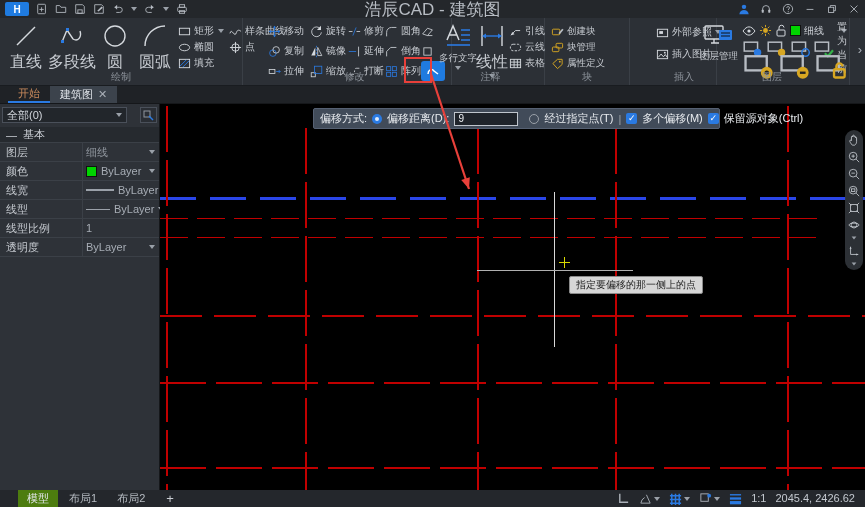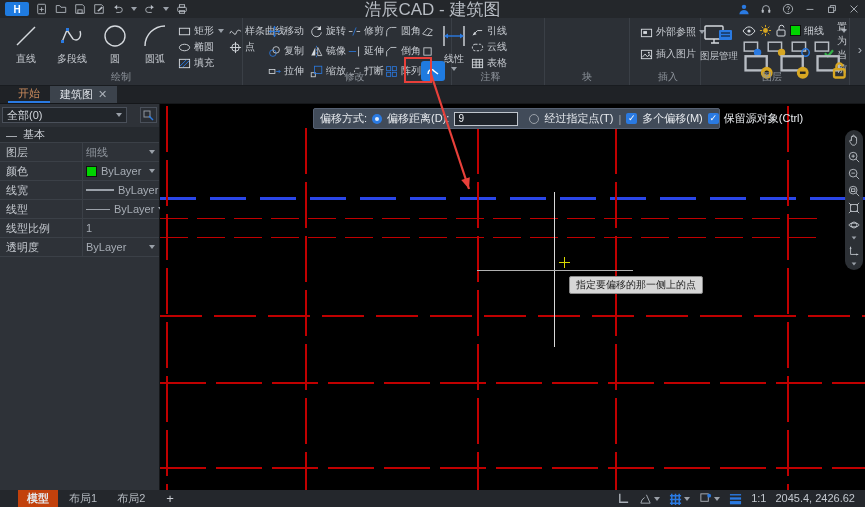--- a/index.html
+++ b/index.html
@@ -15,34 +15,34 @@
   .title-text { position:absolute; left:0; right:0; text-align:center; color:#b7bcc3; font-size:17px; pointer-events:none; }
   .tb-right { margin-left:auto; display:flex; gap:10px; align-items:center; }
   .tb-right .ic { width:12px; height:12px; }
 
   
   .ribbon { height:68px; background:#2c3036; position:relative; border-bottom:1px solid #191c20; }
   .panel { position:absolute; top:0; bottom:0; border-right:1px solid #3a3f46; }
   .plabel { position:absolute; bottom:1px; left:0; right:0; text-align:center; color:#8d939b; font-size:10px; }
   .bigtool { display:flex; flex-direction:column; align-items:center; padding-top:4px; }
   .bigtool .ic-lg { width:28px; height:28px; }
-  .bigtool .bt-label { margin-top:2px; font-size:10px; color:#c6cad0; white-space:nowrap; }
+  .bigtool .bt-label { margin-top:2px; font-size:16px; color:#c6cad0; white-space:nowrap; }
   .caret { width:0; height:0; border-left:3px solid transparent; border-right:3px solid transparent; border-top:4px solid #9aa0a8; display:inline-block; }
   .mini { display:flex; align-items:center; gap:3px; height:16px; font-size:10px; color:#c6cad0; white-space:nowrap; }
   .mini .ic { width:13px; height:13px; flex:0 0 auto; }
 
   #p-draw { left:0; width:243px; display:flex; padding-left:4px; }
   #p-draw .bigrow { display:flex; }
   .minicol { display:flex; flex-direction:column; padding-top:5px; }
   #p-modify { left:258px; width:194px; }
   .modgrid { display:grid; grid-template-columns:42px 38px 37px 36px 36px; grid-auto-rows:20px; padding:3px 0 0 10px; align-items:center; }
   .offset-btn { width:24px; height:20px; background:#1f7be0; border-radius:3px; display:flex; align-items:center; justify-content:center; }
   #p-annotate { left:437px; width:108px; display:flex; padding-left:2px; }
   #p-block { left:545px; width:85px; display:flex; padding-left:3px; }
-  #p-insert { left:636px; width:65px; padding:6px 0 4px 4px; }
+  #p-insert { left:652px; width:65px; padding:6px 0 4px 4px; }
   #p-layer { left:695px; width:155px; display:flex; padding-left:3px; }
   .layer-rows { display:flex; flex-direction:column; padding-top:4px; }
   .layer-rows .lrow { display:flex; align-items:center; gap:3px; height:17px; font-size:10px; }
   .swatch { width:11px; height:11px; background:#00d400; border:1px solid #111; }
   .ribbon-overflow { position:absolute; right:3px; top:24px; color:#aab0b8; font-size:13px; }
 
   
   .tabsbar { height:18px; background:#1f2226; display:flex; align-items:stretch; padding-left:8px; border-bottom:1px solid #15171a; }
   .doctab { display:flex; align-items:center; gap:5px; padding:0 10px; font-size:11px; color:#c98a5c; position:relative;text-align:center; }
   .doctab.start { border-bottom:2px solid #2a7ae2; }
@@ -85,21 +85,21 @@
   .navbar .caret { transform:scale(.8); }
 
   
   .cursor { position:absolute; width:11px; height:11px; z-index:5; }
   .cursor::before { content:""; position:absolute; left:0; right:0; top:5px; height:1px; background:#d9d900; }
   .cursor::after { content:""; position:absolute; top:0; bottom:0; left:5px; width:1px; background:#d9d900; }
 
   
   .statusbar { position:absolute; left:0; top:490px; width:865px; height:17px; background:#24272c; display:flex; align-items:center; padding:0 10px 0 18px; gap:2px; }
   .stab { padding:0 9px; height:17px; display:flex; align-items:center; color:#b7bcc3; font-size:11px; }
-  .stab.active { background:#c2410c; color:#e4e7eb;font-weight:bold; }
+  .stab.active { background:#4d7c0f; color:#e4e7eb; }
   .plus { padding:0 10px; font-size:13px; color:#c9cdd3; }
   .sb-right { margin-left:auto; display:flex; gap:9px; }
   .sb-right .ic { width:13px; height:13px; }
   .sb-grp { display:flex; align-items:center; gap:2px; }
   .sb-text { color:#c3c8cf; font-size:11px; }
 
   
   .overlay { position:absolute; left:0; top:0; width:865px; height:507px; pointer-events:none; z-index:50; }
   .hlbox { position:absolute; border:2px solid #e8403a; z-index:49; pointer-events:none; }
 </style>
@@ -345,20 +345,29 @@
           <svg width="14" height="12" viewBox="0 0 14 12">
               <path d="M2 9c0-4 4-6 6-3l4 3" stroke="#fff" stroke-width="1.5" fill="none"></path>
             </svg>
         </div>
       </div>
     </div>
     <div class="plabel">修改</div>
   </div>
 
   <div class="panel" id="p-annotate">
+    <div class="bigtool" style="width:44px">
+      <svg class="ic-lg" viewBox="0 0 28 28">
+          <path d="M3 18L9 4l6 14M5.5 13h7" stroke="#d5d9de" stroke-width="1.5" fill="none"></path>
+          <path d="M17 8h9M17 13h9M17 18h9" stroke="#2a7ae2" stroke-width="1.6"></path>
+          <path d="M3 23h23" stroke="#2a7ae2" stroke-width="1.6"></path>
+        </svg>
+      <span class="bt-label" style="font-size:9.5px">多行文字</span>
+      <span class="caret" style="margin-top:1px"></span>
+    </div>
     <div class="bigtool" style="width:30px">
       <svg class="ic-lg" viewBox="0 0 28 28">
           <path d="M4 4v20M24 4v20" stroke="#d5d9de" stroke-width="1.4"></path>
           <path d="M6 14h16" stroke="#2a7ae2" stroke-width="1.4"></path>
           <path d="M4 14l4-2.5v5zM24 14l-4-2.5v5z" fill="#2a7ae2"></path>
         </svg>
       <span class="bt-label">线性</span>
       <span class="caret" style="margin-top:1px"></span>
     </div>
     <div class="minicol" style="margin-left:2px">
@@ -380,20 +389,43 @@
             <rect x="1.5" y="2.5" width="11" height="9" stroke="#d5d9de" fill="none"></rect>
             <path d="M1.5 5.5h11M1.5 8.5h11M5.5 2.5v9M9 2.5v9" stroke="#d5d9de"></path>
           </svg>
           <span>表格</span>
         </div>
     </div>
     <div class="plabel">注释</div>
   </div>
 
   <div class="panel" id="p-block">
+    <div class="minicol" style="margin-left:3px">
+      <div class="mini" style="font-size:9.5px">
+          <svg class="ic" viewBox="0 0 14 14">
+            <rect x="1.5" y="4.5" width="8" height="6" rx="1" stroke="#d8a722" fill="none"></rect>
+            <path d="M8 9l4-5 1.5 1L9.5 10z" fill="#b7bcc3"></path>
+          </svg>
+          <span>创建块</span>
+        </div>
+      <div class="mini" style="font-size:9.5px">
+          <svg class="ic" viewBox="0 0 14 14">
+            <rect x="1.5" y="6.5" width="7" height="5" rx="1" stroke="#d8a722" fill="none"></rect>
+            <rect x="5.5" y="2.5" width="7" height="5" rx="1" stroke="#d8a722" fill="none"></rect>
+          </svg>
+          <span>块管理</span>
+        </div>
+      <div class="mini" style="font-size:9.5px">
+          <svg class="ic" viewBox="0 0 14 14">
+            <path d="M2 7l5-4.5h5V8l-5 4.5z" stroke="#d8a722" fill="none"></path>
+            <circle cx="9.5" cy="5" r="1" fill="#d8a722"></circle>
+          </svg>
+          <span>属性定义</span>
+        </div>
+    </div>
     <div class="plabel">块</div>
   </div>
 
   <div class="panel" id="p-insert">
     <div class="mini">
       <svg class="ic" viewBox="0 0 14 14">
           <rect x="1.5" y="3.5" width="11" height="8" stroke="#d5d9de" fill="none"></rect>
           <rect x="3.5" y="5.5" width="4" height="3" fill="#d5d9de"></rect>
         </svg>
       <span>外部参照</span>

